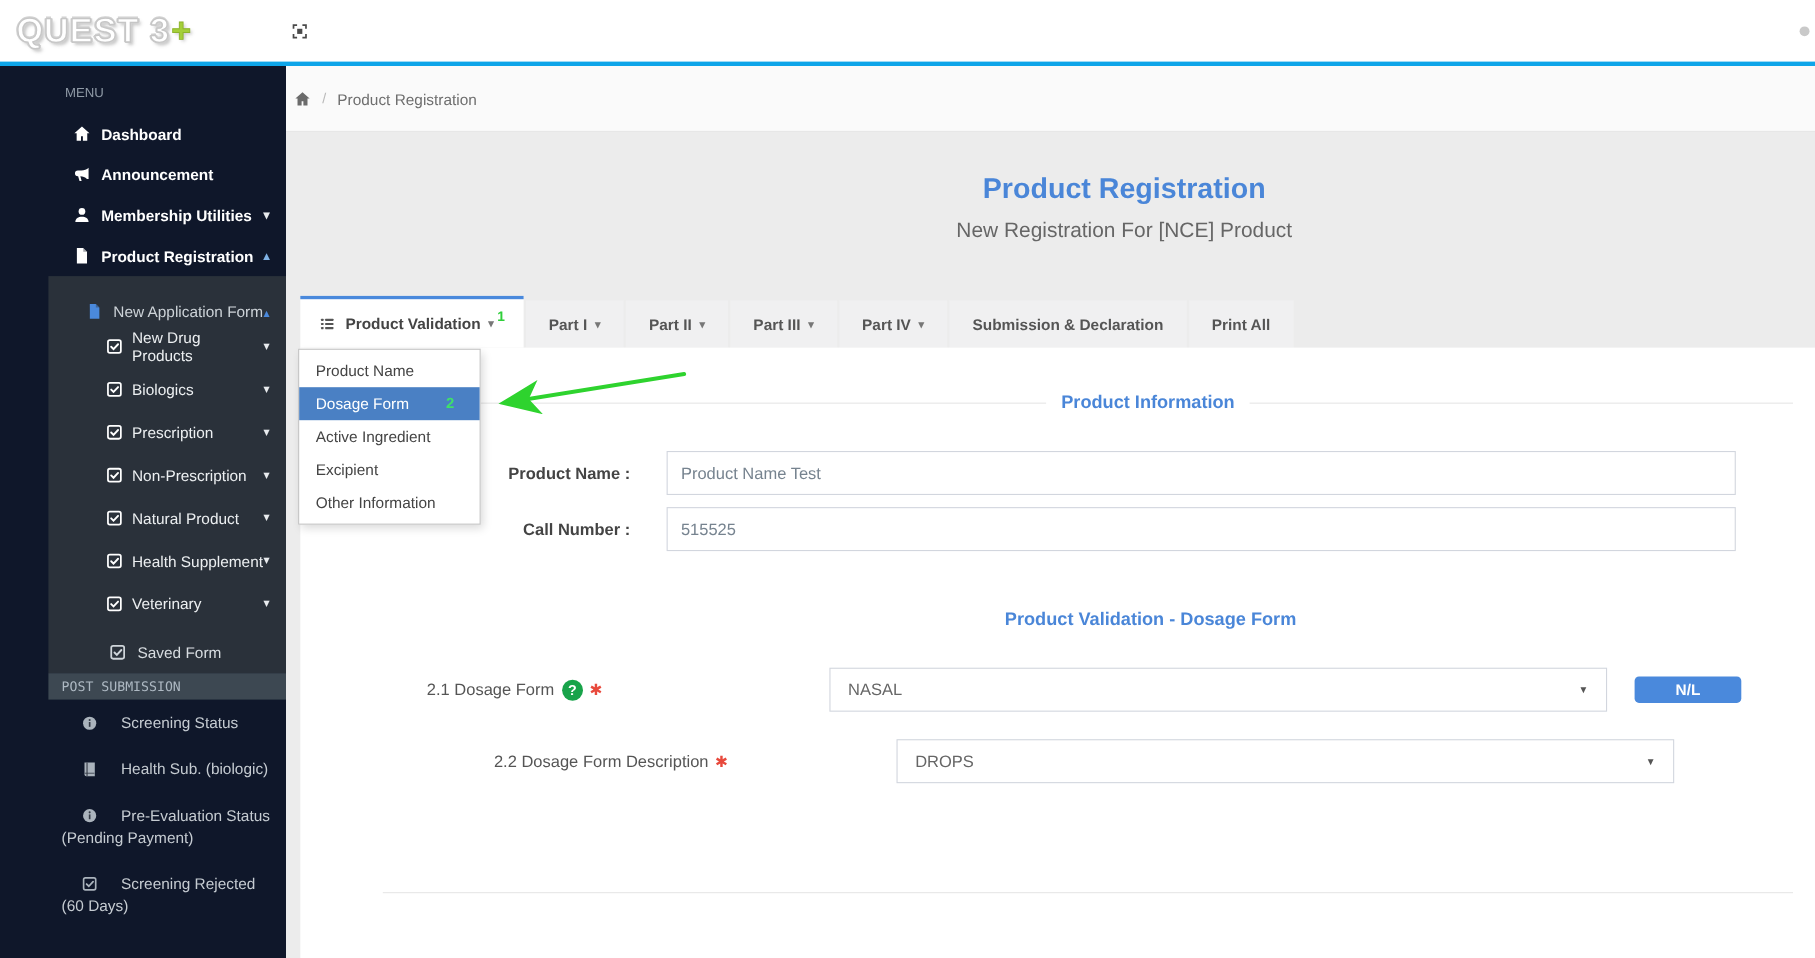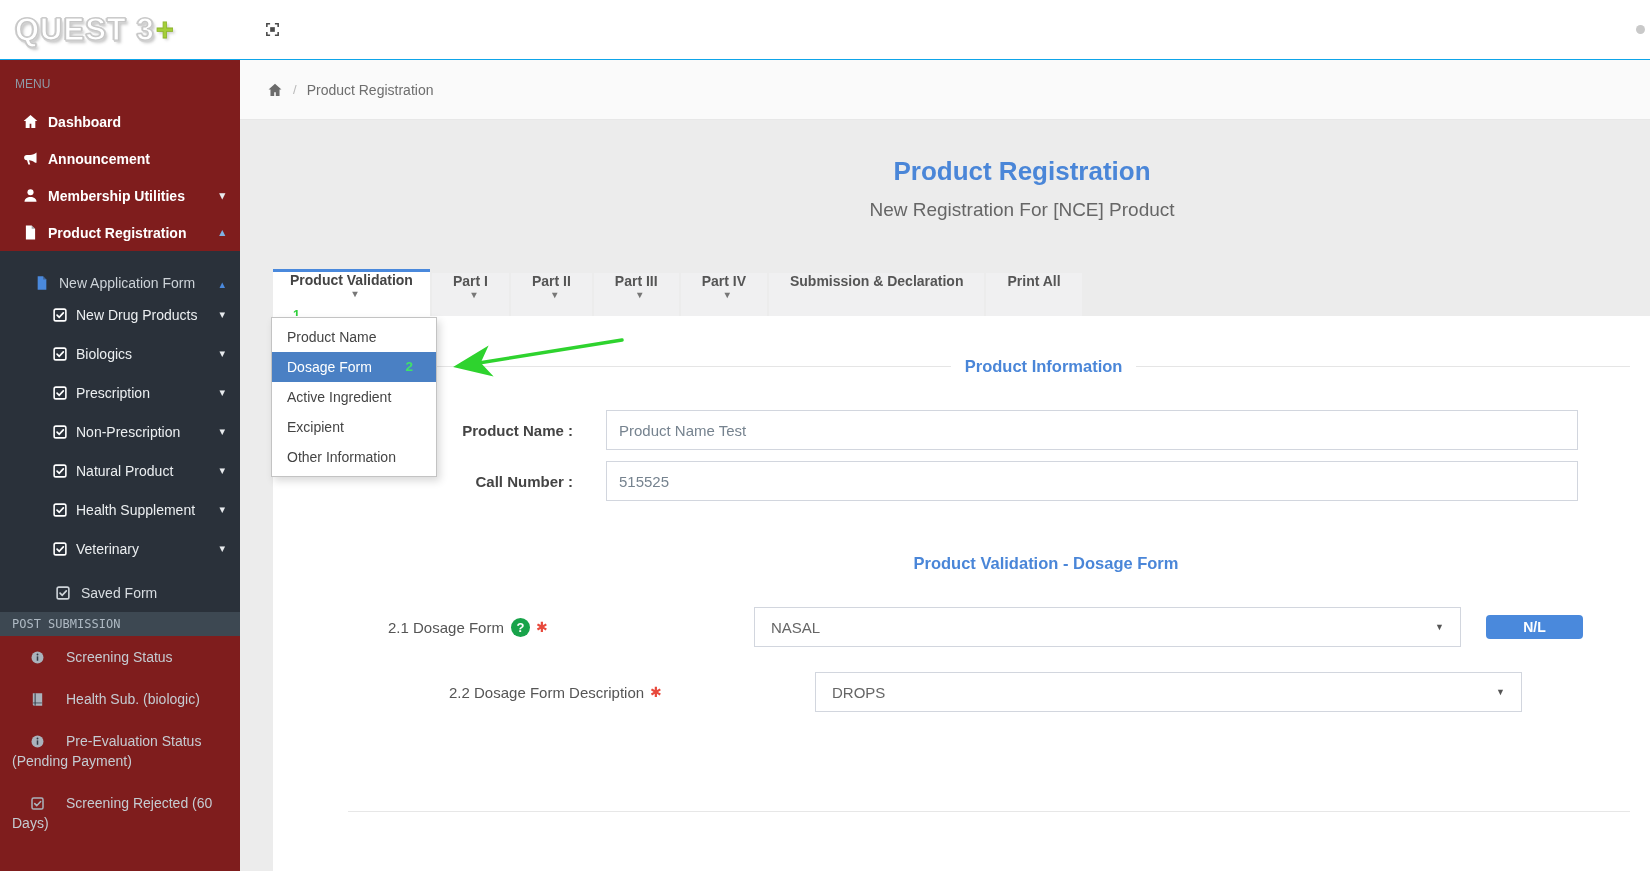--- a/index.html
+++ b/index.html
@@ -1,30 +1,30 @@
 <!DOCTYPE html>
 <html><head>
 <meta charset="utf-8">
 <style>
   * { margin:0; padding:0; box-sizing:border-box; }
   html,body { width:1650px; height:871px; overflow:hidden; font-family:"Liberation Sans", sans-serif; background:#ececec; }
 
   
-  .topbar { position:absolute; top:0; left:0; right:0; height:60px; background:#fff; display:flex; align-items:center; border-bottom:1px solid #0ea5e9; z-index:20; }
+  .topbar { position:absolute; top:0; left:0; right:0; height:60px; background:#fff; display:flex; align-items:center; border-bottom:4px solid #0ea5e9; z-index:20; }
   .logo-area { width:238px; flex:0 0 238px; padding-left:15px; display:flex; align-items:center; }
   .logo-text { font-size:31px; font-weight:800; letter-spacing:1px; color:#fff;
     -webkit-text-stroke:1.2px #c6c6c6;
     text-shadow:1.5px 0 #d2d2d2,-1.5px 0 #d2d2d2,0 1.5px #d2d2d2,0 -1.5px #d2d2d2,2.5px 2.5px 3px rgba(90,90,90,.35); }
   .logo-plus { font-size:31px; font-weight:800; color:#a4cf39; -webkit-text-stroke:0.8px #8db32b; text-shadow:2px 2px 3px rgba(90,90,90,.3); margin-left:1px; }
   .fs-btn { margin-left:23px; width:22px; height:22px; display:flex; align-items:center; justify-content:center; color:#4a4a4a; cursor:pointer; }
   .top-right { margin-left:auto; margin-right:5px; display:flex; align-items:center; }
   .status-dot { width:9px; height:9px; border-radius:50%; background:#c9c9c9; }
 
   
-  .sidebar { position:absolute; top:60px; left:0; bottom:0; width:240px; background:#7f1d1d; color:#fff; font-size:14px; z-index:15; }
+  .sidebar { position:absolute; top:60px; left:0; bottom:0; width:260px; background:#0f172a; color:#fff; font-size:14px; z-index:15;padding-left:44px; }
   .menu-label { padding:17px 15px 12px 15px; font-size:12px; color:#8f9aa6; }
   .s-item { height:37px; display:flex; align-items:center; padding:0 15px 0 22px; cursor:pointer; font-weight:bold; color:#fff; }
   .s-item .s-ico { width:17px; height:17px; margin-right:9px; flex:0 0 17px; color:#fff; }
   .s-caret { margin-left:auto; font-size:11px; color:#e8ebee; }
   .s-caret.blue { color:#7fb2e5; }
 
   .submenu { background:#2a313a; }
   .s-item2 { height:40px; display:flex; align-items:flex-end; padding:0 15px 0 34px; cursor:pointer; color:#cdd3d8; }
   .s-item2 .s-ico { width:16px; height:16px; margin-right:9px; flex:0 0 16px; color:#4a89dc; }
   .s-caret2 { margin-left:auto; font-size:11px; color:#4a89dc; }
@@ -47,21 +47,21 @@
   .crumb-home { width:16px; height:16px; color:#6b6b6b; cursor:pointer; }
   .crumb-sep { margin:0 10px; color:#b9b9b9; font-size:13px; }
   .crumb-text { color:#6e6e6e; font-size:14px; }
 
   .hero { height:152px; flex:0 0 152px; position:relative; }
   .hero-inner { position:absolute; left:156px; right:0; top:0; text-align:center; }
   .page-title { margin-top:36px; font-size:26px; font-weight:bold; color:#4a86d8; }
   .page-subtitle { margin-top:12px; font-size:19px; color:#666; }
 
   .tabs-row { height:44px; flex:0 0 44px; display:flex; align-items:flex-end; padding-left:35px; }
-  .tab { height:43px; display:flex; align-items:center; padding:0 21px; background:#f0f0f1; margin-right:2px; color:#555; font-weight:600; font-size:14px; cursor:pointer; white-space:nowrap;flex-direction:column; }
+  .tab { height:43px; display:flex; align-items:center; padding:0 21px; background:#f0f0f1; margin-right:2px; color:#555; font-weight:600; font-size:14px; cursor:pointer; white-space:nowrap; }
   .tab.active { height:47px; background:#fff; border-top:3px solid #4a89dc; padding:0 17px; color:#444; }
   .tab-ico { width:15px; height:15px; margin-right:9px; color:#555; }
   .tab-caret { margin-left:7px; font-size:10px; color:#777; }
   .tab-badge { color:#2fcf3a; font-size:12.5px; margin-left:3px; align-self:flex-start; margin-top:9px; }
 
   .card { flex:1; background:#fff; margin-left:35px;padding-left:48px; }
 
   .legend { display:flex; align-items:center; margin:38px 20px 0 27px; height:24px; }
   .legend .txt { color:#4a86d8; font-size:16.5px; font-weight:bold; padding:0 14px; white-space:nowrap; }
   .leg-l { height:1px; background:#e5e5e5; flex-grow:635; }

